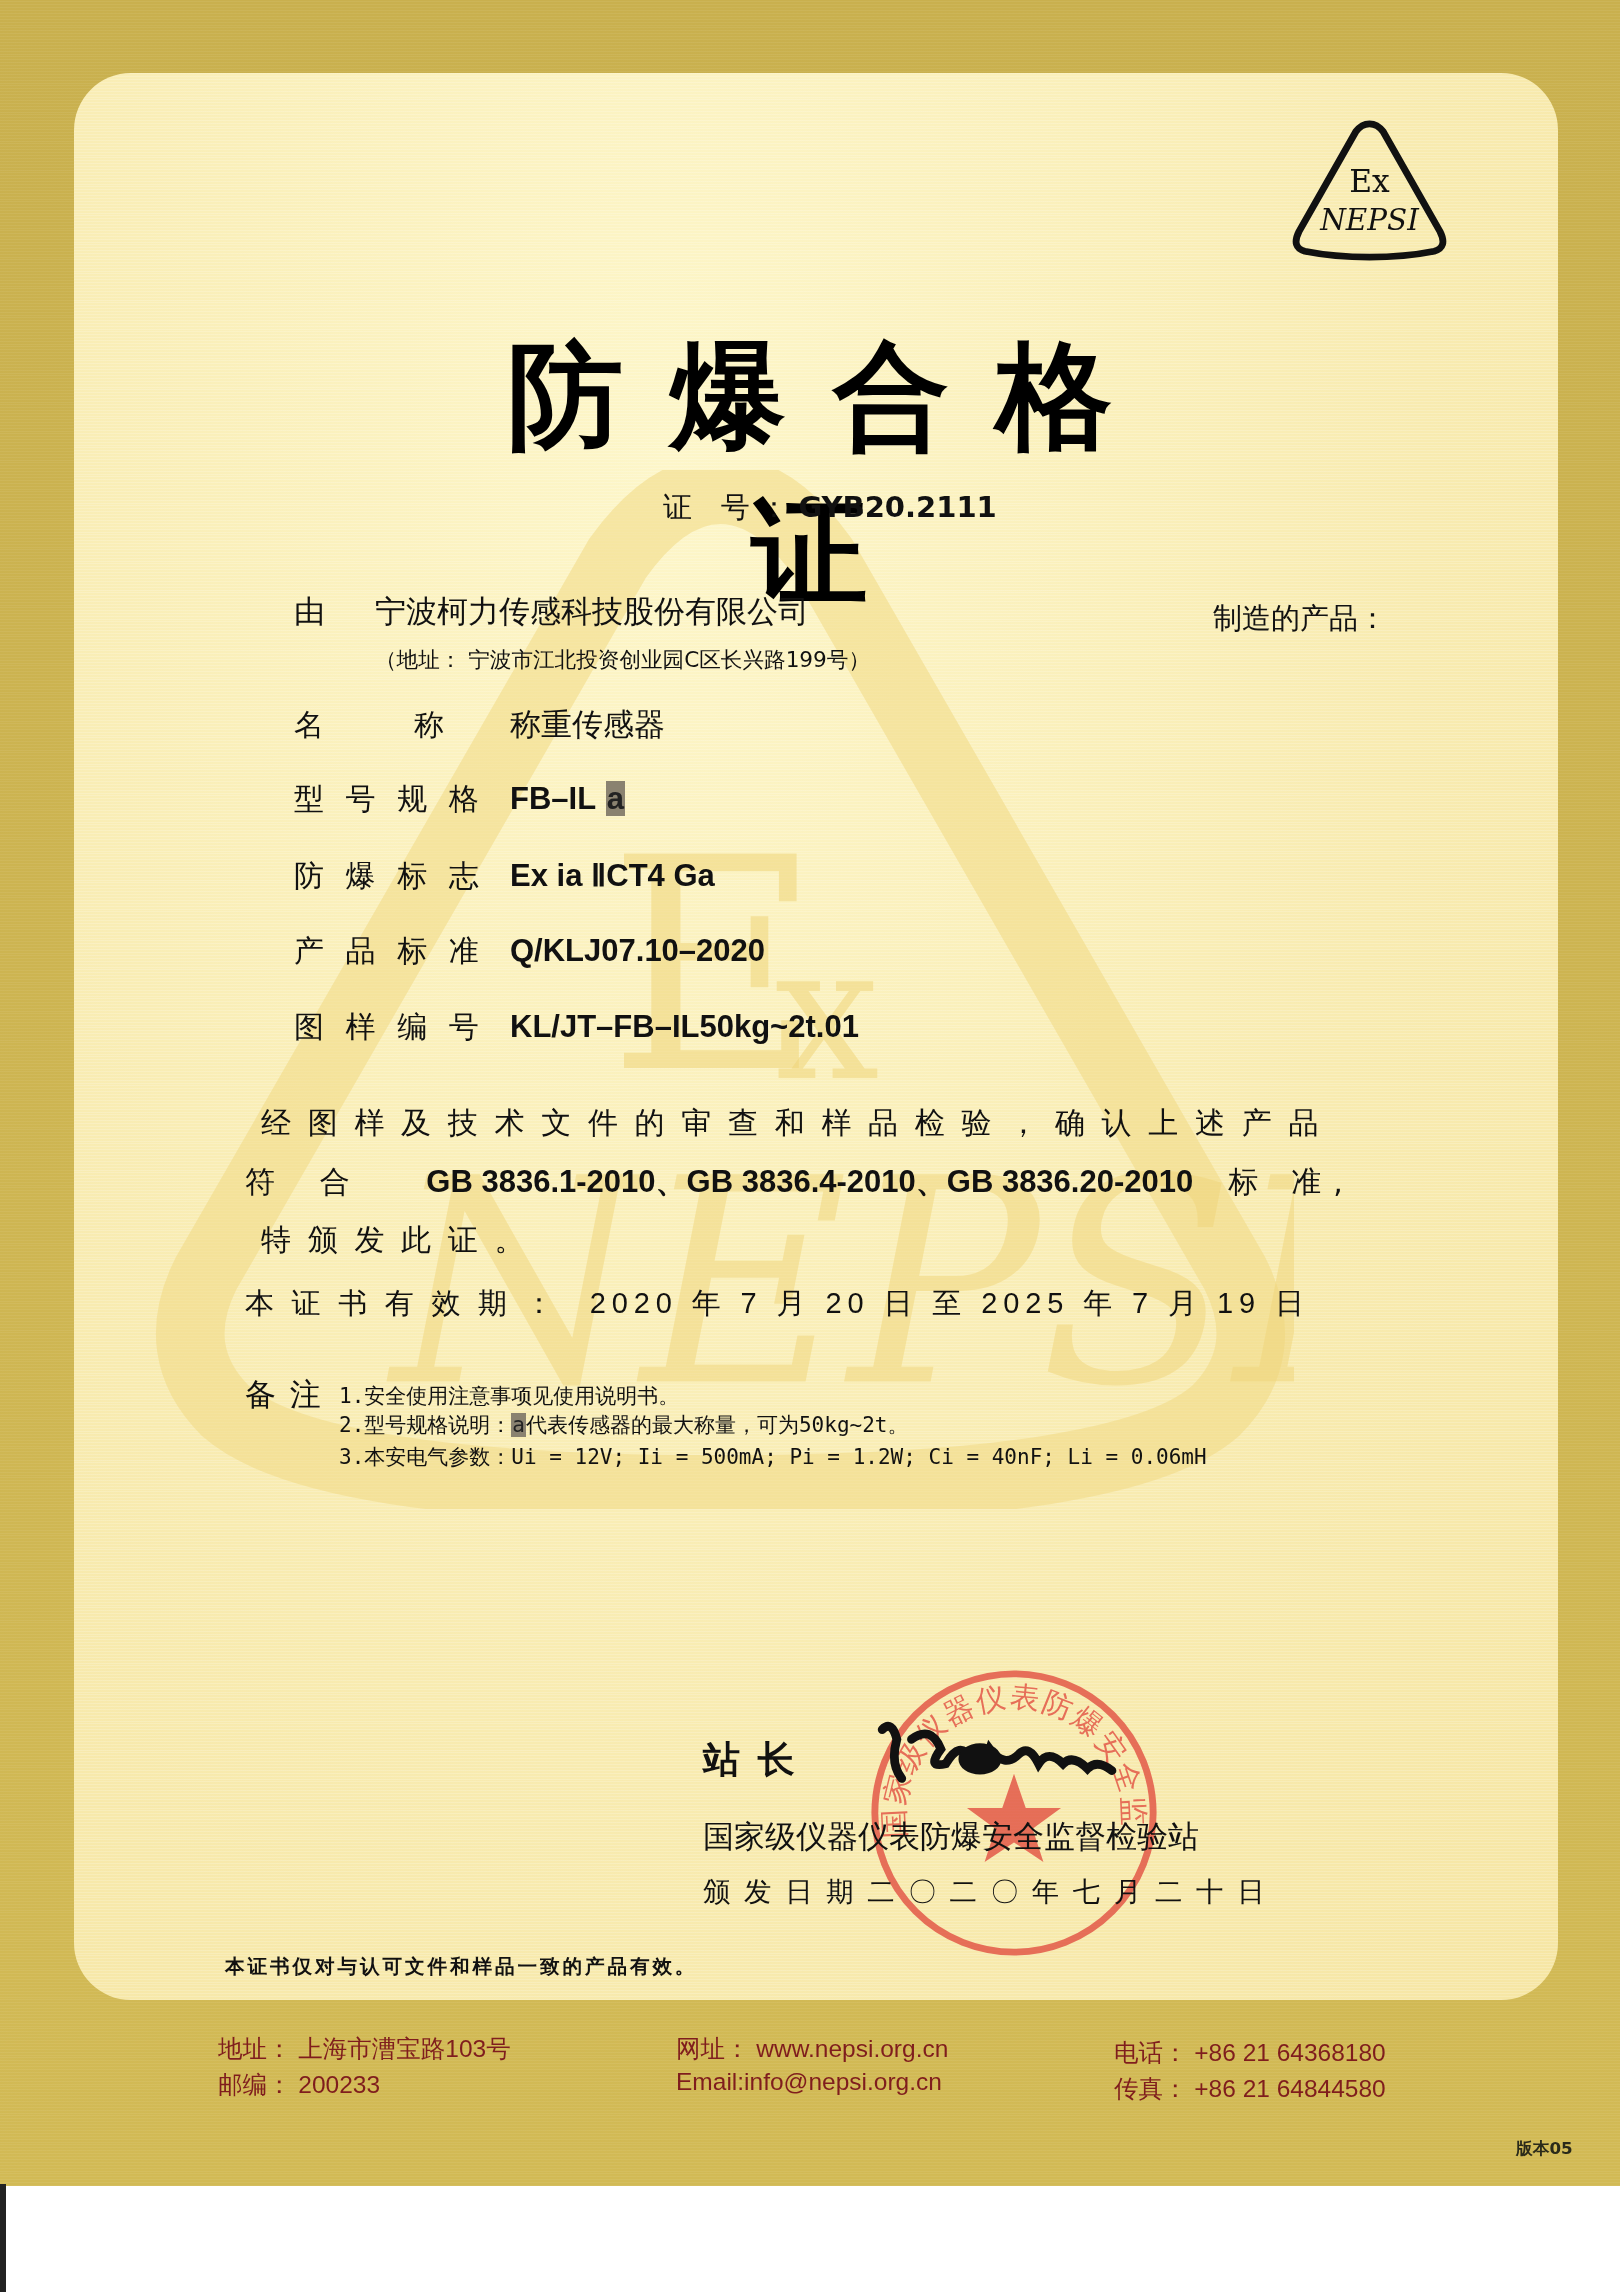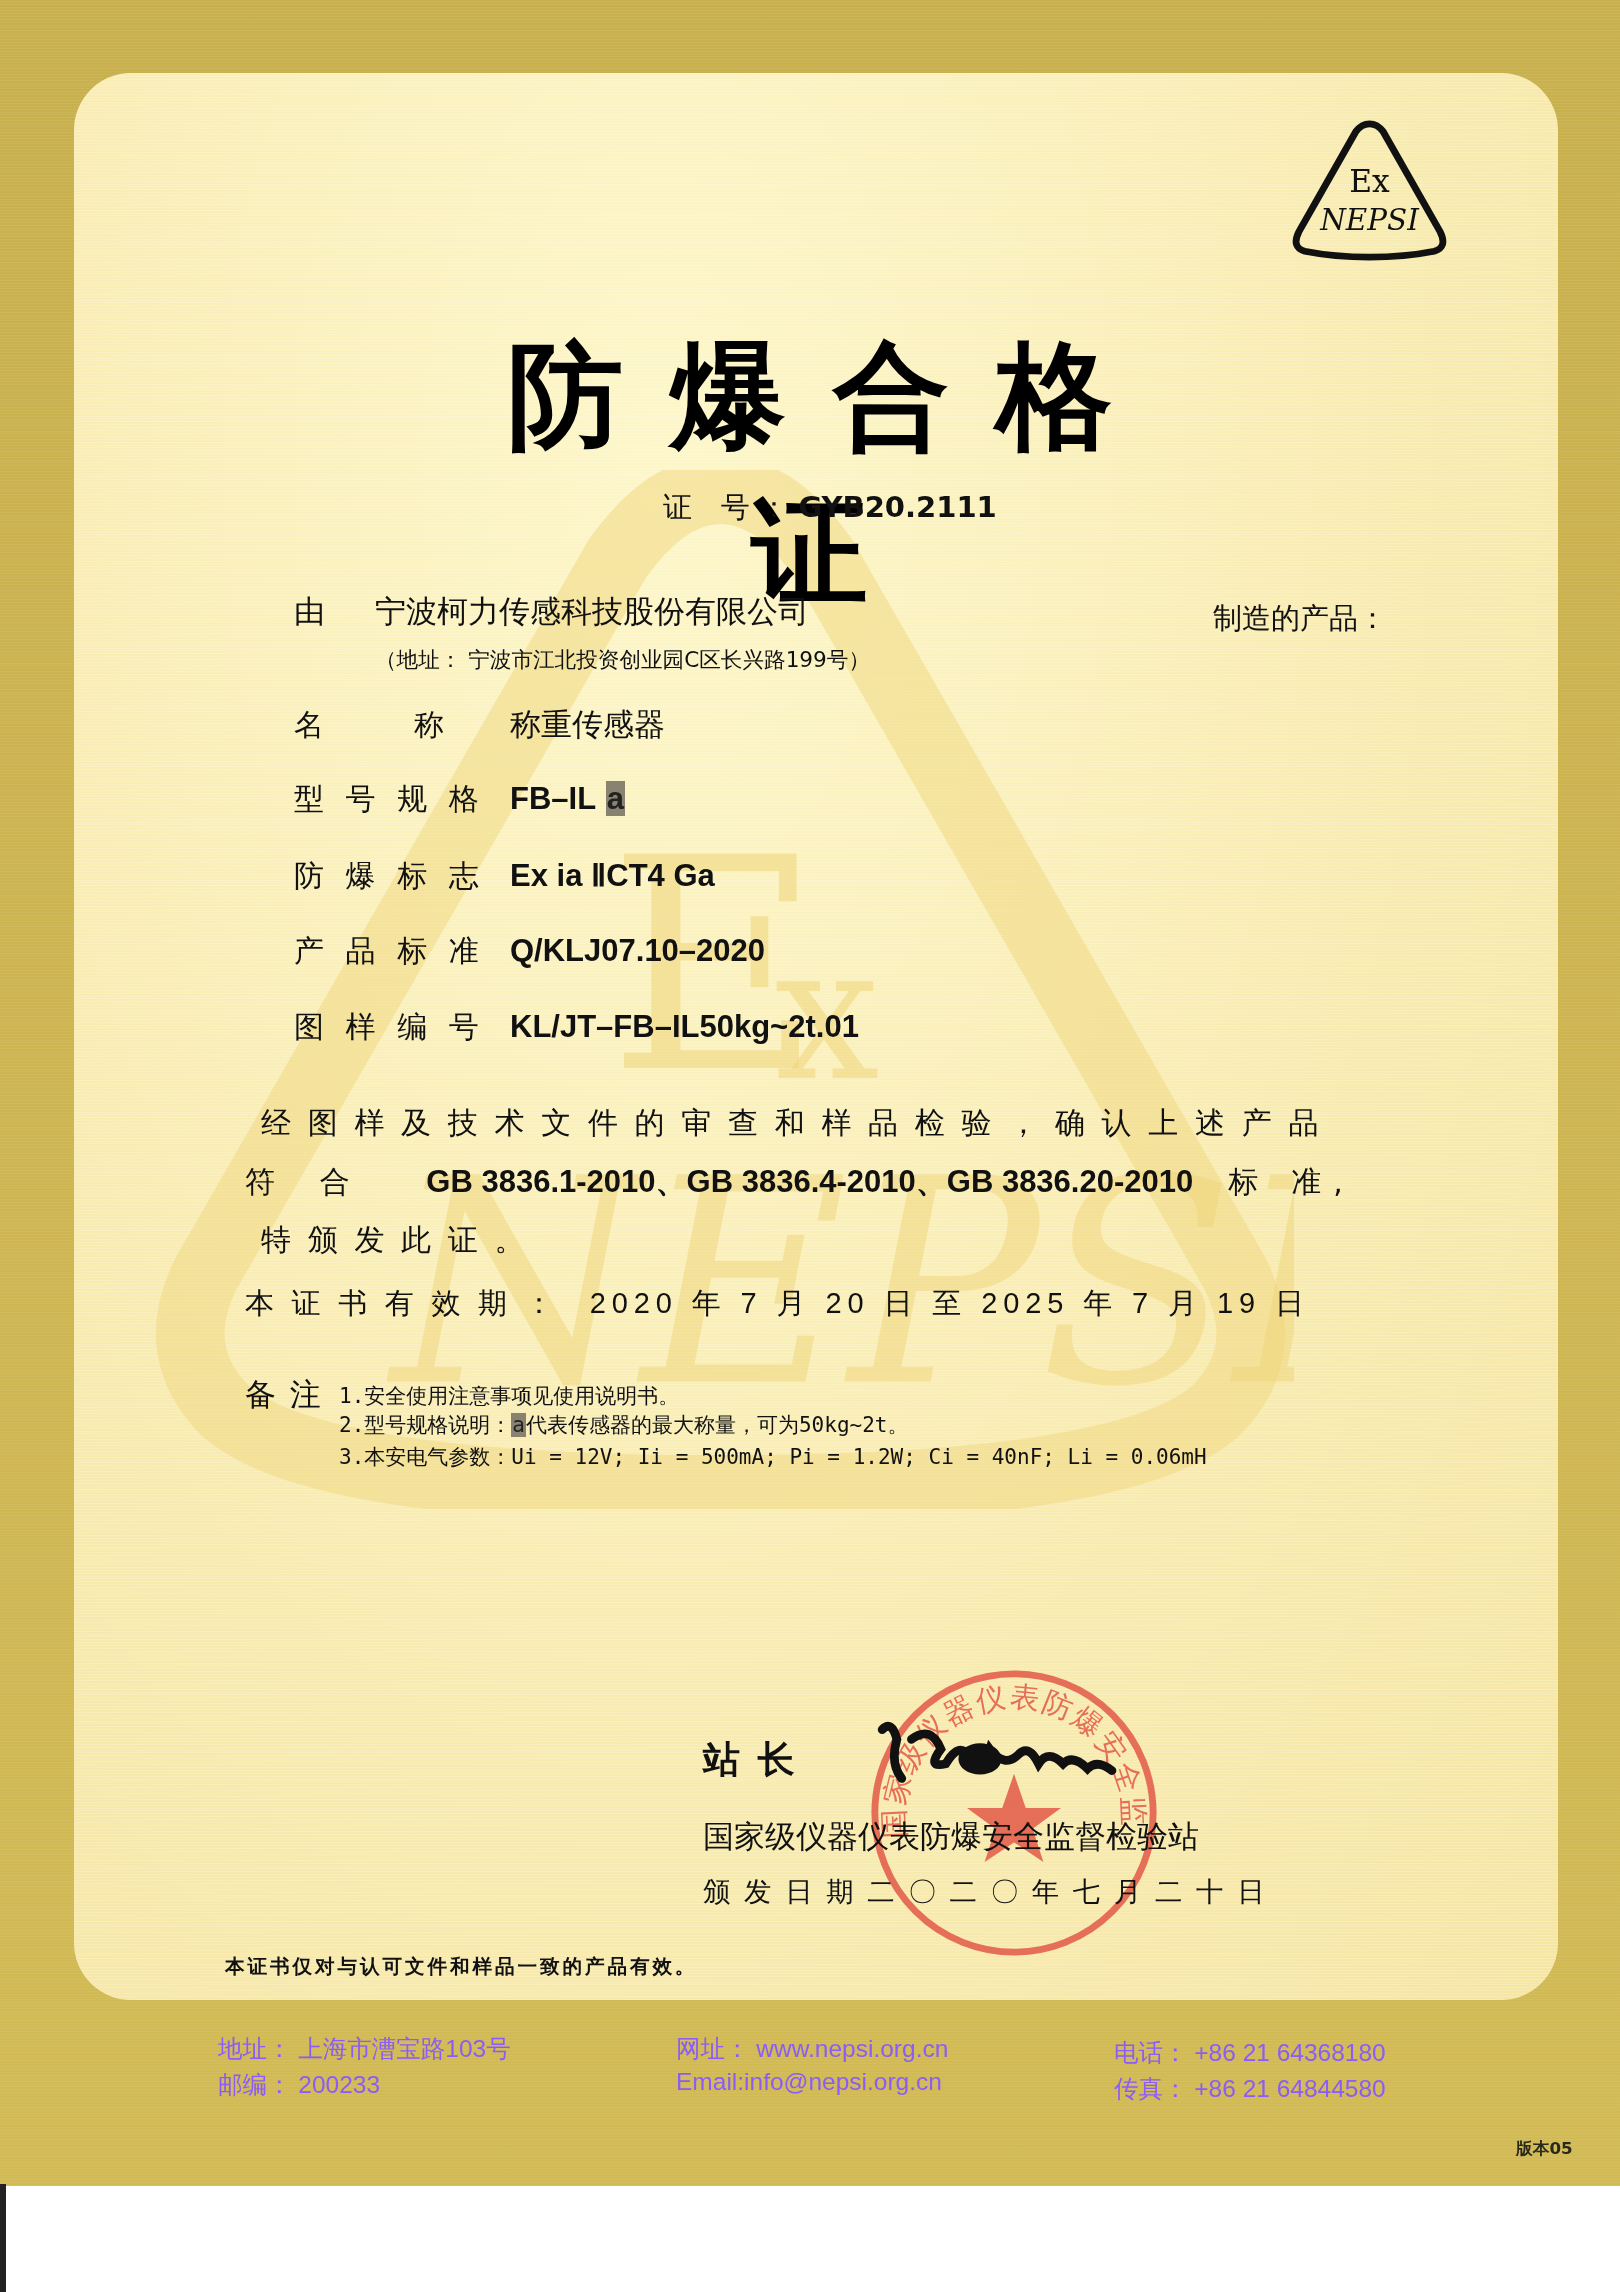--- a/index.html
+++ b/index.html
@@ -58,21 +58,21 @@
   .note { position:absolute; left:339px; font-size:21px; white-space:nowrap; font-family:"DejaVu Sans Mono", monospace; }
   .hl { background:#8a8270; color:#222; padding:0 1px; }
   .seal {
     position:absolute; left:867px; top:1666px; width:294px; height:294px; opacity:0.75;
   }
   .director { position:absolute; left:703px; top:1735px; font-size:37px; font-weight:bold; letter-spacing:17.6px; }
   .signature { position:absolute; left:872px; top:1710px; width:255px; height:88px; }
   .station { position:absolute; left:703px; top:1816px; font-size:31px; }
   .issue { position:absolute; left:703px; top:1874px; font-size:27.4px; letter-spacing:13.7px; }
   .disclaimer { position:absolute; left:225px; top:1953px; font-size:19.6px; font-weight:bold; letter-spacing:2.9px; }
-  .footer { position:absolute; font-size:24.5px; color:#8b5cf6; white-space:nowrap; font-family:"Liberation Sans", sans-serif; }
+  .footer { position:absolute; font-size:24.5px; color:#7f1d1d; white-space:nowrap; font-family:"Liberation Sans", sans-serif; }
   .version { position:absolute; left:1516px; top:2137px; font-size:16.7px; font-weight:bold; color:#2a2a1a; }
 </style>
 </head>
 <body>
 
 <div class="sheet">
   <div class="panel"></div>
 </div>
 <div class="left-strip"></div>
 

